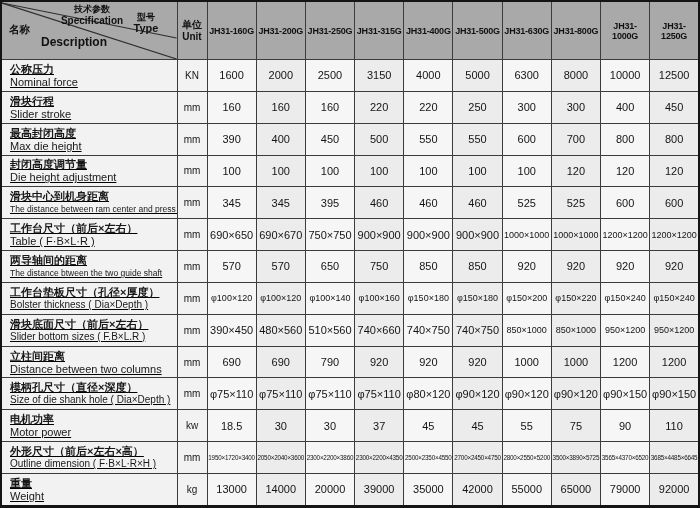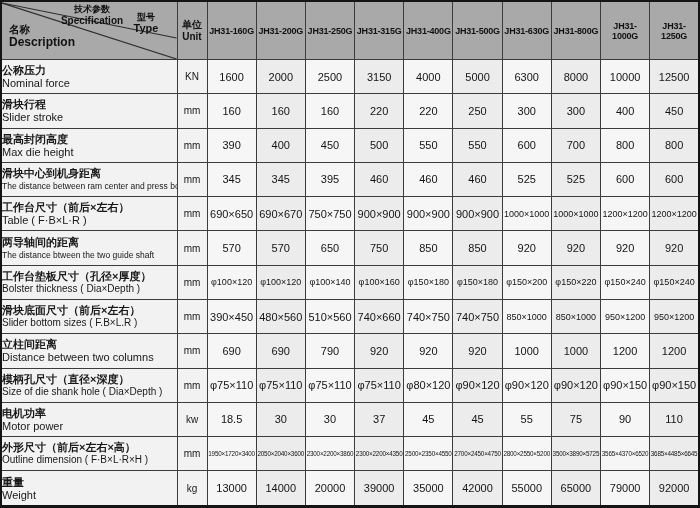--- a/index.html
+++ b/index.html
@@ -13,25 +13,25 @@
   th.corner{position:relative;padding:0;}
   th.corner svg{position:absolute;left:0;top:0;width:100%;height:100%;}
   .c-spec{position:absolute;left:38px;top:2px;width:104px;text-align:center;color:#111;}
   .c-spec .cn{display:block;font-size:9px;font-weight:bold;line-height:10px;}
   .c-spec .en{display:block;font-size:10px;font-weight:bold;line-height:13px;}
   .c-type{position:absolute;left:116px;top:10px;width:56px;text-align:center;color:#111;}
   .c-type .cn{display:block;font-size:9px;font-weight:bold;line-height:10px;}
   .c-type .en{display:block;font-size:11px;font-weight:bold;line-height:13px;}
   .c-name{position:absolute;left:7px;top:21px;text-align:left;color:#111;}
   .c-name .cn{display:block;font-size:10.5px;font-weight:bold;line-height:12px;}
-  .c-name .en{display:block;font-size:12px;font-weight:bold;line-height:15px;}
+  .c-name .en{display:block;font-size:12px;font-weight:bold;line-height:15px;margin-left:32px;}
   th.unit-h div{font-size:10px;font-weight:bold;color:#111;line-height:12px;}
   th.model-h{font-size:9px;font-weight:bold;color:#111;letter-spacing:-0.2px;margin-left:21px;}
   tbody tr{height:28px;}
-  th.label-cell{text-align:left;background:#f2f2f2;padding:1px 2px 1px 0;font-weight:normal;}
+  th.label-cell{text-align:left;background:#f2f2f2;padding:1px 2px 1px 8px;font-weight:normal;text-decoration:underline;}
   .lbl-cn{font-size:11px;font-weight:bold;color:#181818;line-height:13px;white-space:nowrap;}
   .lbl-en{font-size:11px;color:#181818;line-height:12px;white-space:nowrap;}
   .lbl-en.en-sm{font-size:10px;}
   .lbl-en.en-xs{font-size:8.5px;}
   td.unit-cell{background:#f2f2f2;font-size:10px;color:#181818;}
   td.unit-cell.sm-unit{font-size:8px;}
   td.val{font-size:11px;color:#141414;background:#f6f6f6;white-space:nowrap;}
   td.val.sm{font-size:9px;}
   td.val.xs{font-size:6.3px;letter-spacing:-0.2px;}
   tbody td.val:nth-child(even){background:#ececec;}
@@ -140,20 +140,37 @@
           <td class="val">500</td>
           <td class="val">550</td>
           <td class="val">550</td>
           <td class="val">600</td>
           <td class="val">700</td>
           <td class="val">800</td>
           <td class="val">800</td>
         </tr>
         <tr>
           <th class="label-cell">
+            <div class="lbl-cn">封闭高度调节量</div>
+            <div class="lbl-en">Die height adjustment</div>
+          </th>
+          <td class="unit-cell">mm</td>
+          <td class="val">100</td>
+          <td class="val">100</td>
+          <td class="val">100</td>
+          <td class="val">100</td>
+          <td class="val">100</td>
+          <td class="val">100</td>
+          <td class="val">100</td>
+          <td class="val">120</td>
+          <td class="val">120</td>
+          <td class="val">120</td>
+        </tr>
+        <tr>
+          <th class="label-cell">
             <div class="lbl-cn">滑块中心到机身距离</div>
             <div class="lbl-en en-xs">The distance between ram center and press body</div>
           </th>
           <td class="unit-cell">mm</td>
           <td class="val">345</td>
           <td class="val">345</td>
           <td class="val">395</td>
           <td class="val">460</td>
           <td class="val">460</td>
           <td class="val">460</td>

